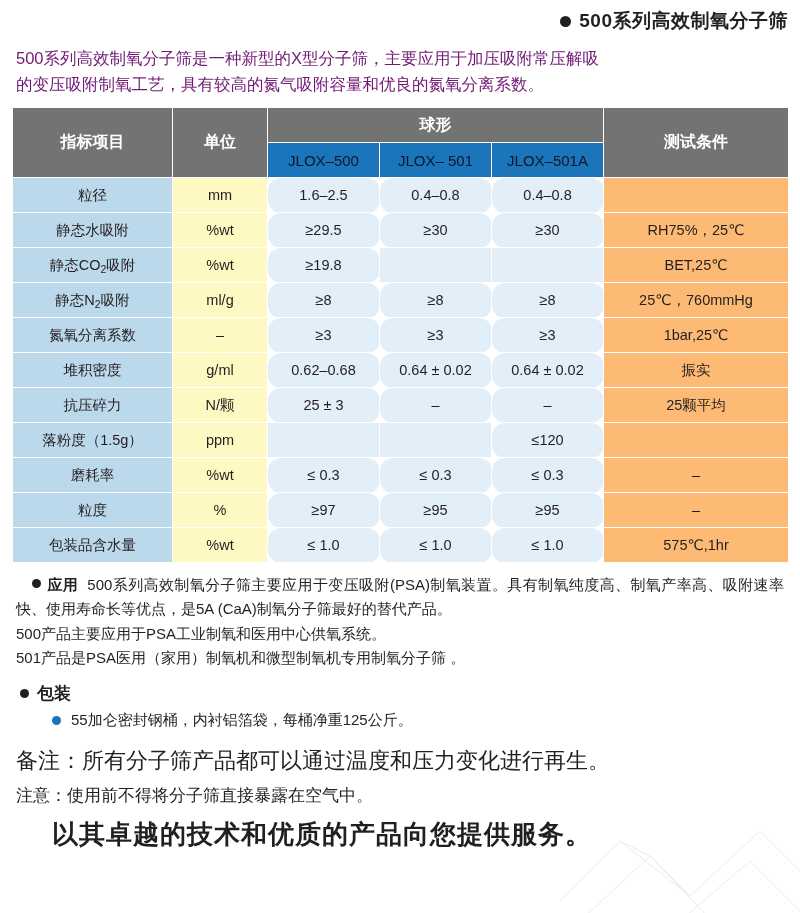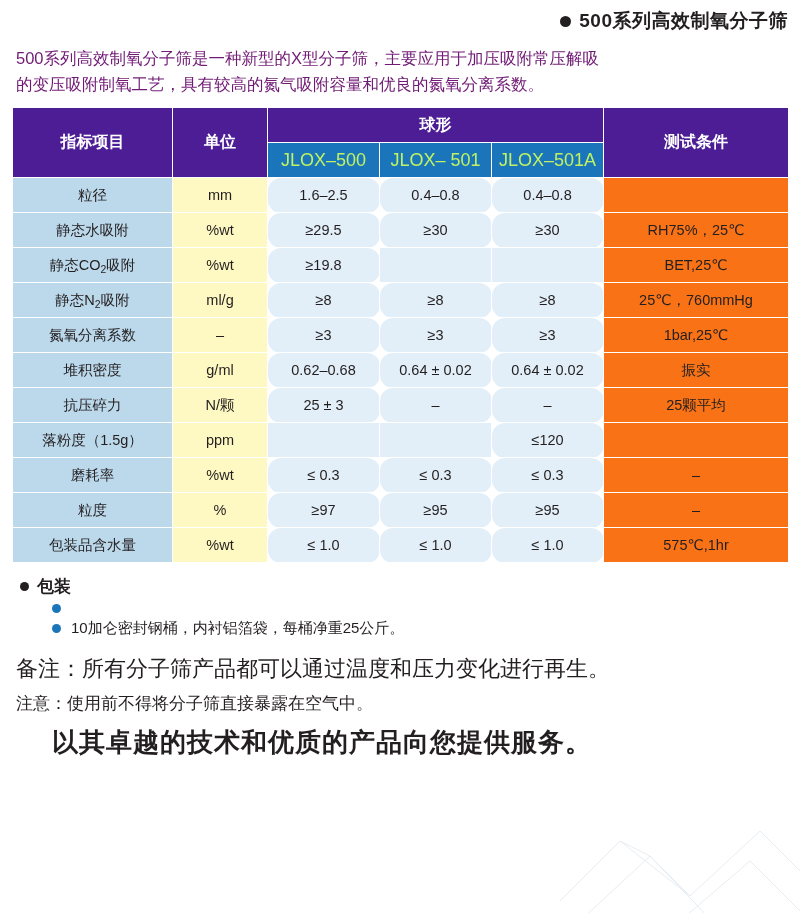--- a/index.html
+++ b/index.html
@@ -43,26 +43,26 @@
     margin: 2px 0 0 0;
     font-size: 14.5px;
   }
   table.spec td, table.spec th {
     border: 1px solid #ffffff;
     text-align: center;
     vertical-align: middle;
     padding: 6px 2px;
     height: 35px;
   }
-  .hdr { background:#4c1d95; color:#ffffff; font-weight:bold; font-size:16px; }
-  .hdr-sub { background:#1b75bb; color:#bef264; font-weight:normal; font-size:18px; }
+  .hdr { background:#737373; color:#ffffff; font-weight:bold; font-size:16px; }
+  .hdr-sub { background:#1b75bb; color:#0f172a; font-weight:normal; font-size:15px; }
   .c-label { background:#bcd9ec; font-weight:normal; }
   .c-unit  { background:#fef9c3; }
   .c-val   { background:#e3eff8;border-radius:13px; }
-  .c-cond  { background:#f97316; }
+  .c-cond  { background:#fdba74; }
   .c-blank { background:#e3eff8; }
 
   col.k1 { width: 160px; }
   col.k2 { width: 95px; }
   col.k3 { width: 112px; }
   col.k4 { width: 112px; }
   col.k5 { width: 112px; }
   col.k6 { width: 185px; }
 
   sub { font-size: 0.72em; vertical-align: -0.25em; }
@@ -216,32 +216,36 @@
           <td class="c-label">包装品含水量</td>
           <td class="c-unit">%wt</td>
           <td class="c-val">≤ 1.0</td>
           <td class="c-val">≤ 1.0</td>
           <td class="c-val">≤ 1.0</td>
           <td class="c-cond">575℃,1hr</td>
         </tr>
       </tbody>
   </table>
 
+  <div class="section">
+    <div class="app-para">
+      <span class="bullet small" style="display:inline-block;vertical-align:2px;margin-left:16px;margin-right:6px;"></span><span class="lead">应用</span>&nbsp;&nbsp;<span>500系列高效制氧分子筛主要应用于变压吸附(PSA)制氧装置。具有制氧纯度高、制氧产率高、吸附速率快、使用寿命长等优点，是5A (CaA)制氧分子筛最好的替代产品。</span>
+    </div>
+    <div class="sub-line">500产品主要应用于PSA工业制氧和医用中心供氧系统。</div>
+    <div class="sub-line">501产品是PSA医用（家用）制氧机和微型制氧机专用制氧分子筛 。</div>
+  </div>
 
   <div class="sec-head">
     <span class="bullet small" style="margin-right:8px;"></span>
     <span class="lbl">包装</span>
   </div>
   <ul class="pack" id="pack-list">
       <li>
         <span class="dot"></span>
-      </li>
-      <li>
-        <span class="dot"></span>
-        <span>10加仑密封钢桶，内衬铝箔袋，每桶净重25公斤。</span>
+        <span>55加仑密封钢桶，内衬铝箔袋，每桶净重125公斤。</span>
       </li>
     </ul>
 
   <div class="note">备注：所有分子筛产品都可以通过温度和压力变化进行再生。</div>
   <div class="note2">注意：使用前不得将分子筛直接暴露在空气中。</div>
   <div class="slogan">以其卓越的技术和优质的产品向您提供服务。</div>
 
   <svg class="watermark" viewBox="0 0 240 120">
     <g stroke="#9fb6c8" stroke-width="1" fill="none">
       <path d="M0 100 L60 40 L130 95 L200 30 L240 70"></path>

